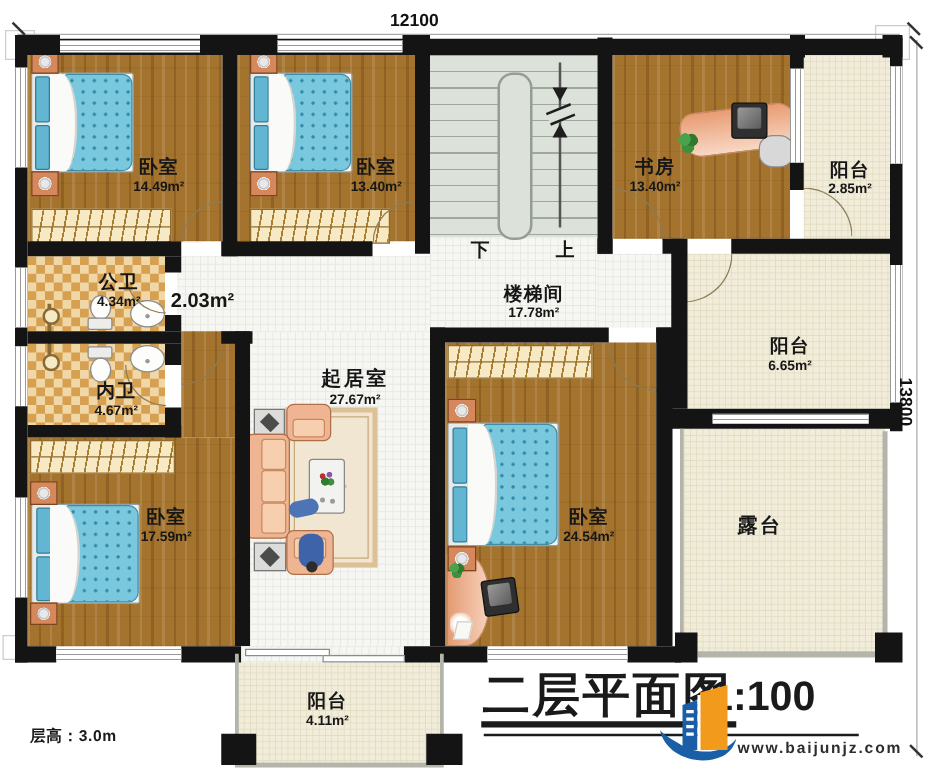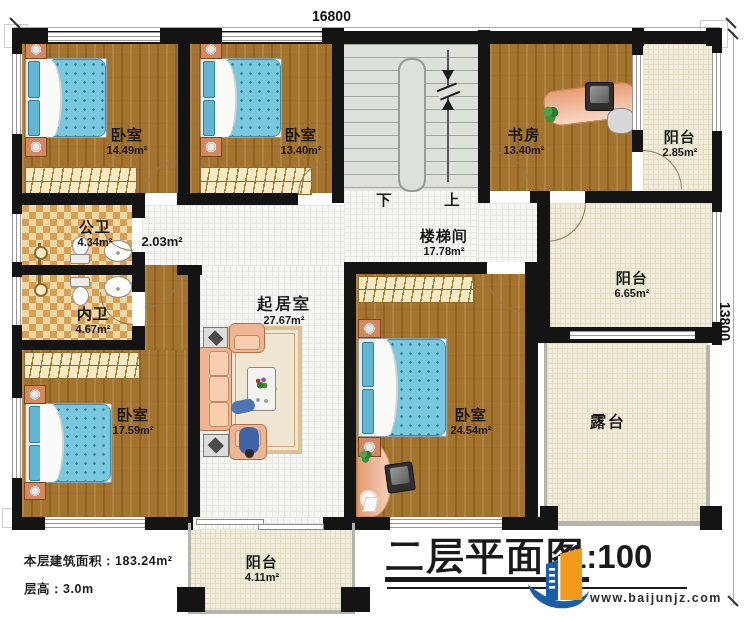--- a/index.html
+++ b/index.html
@@ -78,21 +78,21 @@
   .scale{position:absolute;z-index:29;font-size:33px;font-weight:700;color:#1a1a1a}
   .uline{position:absolute;background:#1a1a1a;z-index:30}
   .brandname{position:absolute;z-index:32;font-size:26px;font-weight:900;color:#1c1c1c;letter-spacing:3px}
   .brandurl{position:absolute;z-index:32;font-size:12.5px;font-weight:900;color:#2d2d2d;letter-spacing:1.5px}
 </style>
 </head>
 <body>
 
 <div class="scene">
 
-  <div class="dim" style="left:312px;top:8px">16800</div>
+  <div class="dim" style="left:312px;top:8px">12100</div>
   <div class="dimline" style="left:14px;top:27px;width:706px;height:1px"></div>
   <div class="tick" style="left:8px;top:22px"></div>
   <div class="tick" style="left:724px;top:22px"></div>
   <div class="dim" style="left:733px;top:302px;transform:rotate(90deg);transform-origin:left top">13800</div>
   <div class="dimline" style="left:733px;top:32px;width:1px;height:573px"></div>
   <div class="tick" style="left:726px;top:33px"></div>
   <div class="tick" style="left:726px;top:600px"></div>
   <div class="extbox" style="left:4px;top:24px;width:22px;height:22px"></div>
   <div class="extbox" style="left:700px;top:20px;width:26px;height:26px"></div>
   <div class="extbox" style="left:2px;top:508px;width:16px;height:18px"></div>
@@ -322,26 +322,26 @@
       <span class="ar">13.40m²</span>
     </div>
   <div class="rlabel" style="left:524px;top:141px">
     <span class="nm">书房</span>
       <span class="ar">13.40m²</span>
     </div>
   <div class="rlabel" style="left:680px;top:143px">
     <span class="nm">阳台</span>
       <span class="ar">2.85m²</span>
     </div>
-  <div class="rlabel" style="left:444px;top:242px">
+  <div class="rlabel" style="left:427px;top:242px">
     <span class="nm">楼梯间</span>
       <span class="ar">17.78m²</span>
     </div>
   <div class="rlabel" style="left:162px;top:242px">
-    <span class="ar" style="font-size:13px">2.03m²</span>
+    <span class="ar" style="font-size:16px">2.03m²</span>
     </div>
   <div class="rlabel" style="left:95px;top:233px">
     <span class="nm">公卫</span>
       <span class="ar">4.34m²</span>
     </div>
   <div class="rlabel" style="left:93px;top:320px">
     <span class="nm">内卫</span>
       <span class="ar">4.67m²</span>
     </div>
   <div class="rlabel big" style="left:284px;top:311px">
@@ -363,21 +363,20 @@
   <div class="rlabel big" style="left:608px;top:422px">
     <span class="nm">露台</span>
     </div>
   <div class="rlabel" style="left:262px;top:568px">
     <span class="nm">阳台</span>
       <span class="ar">4.11m²</span>
     </div>
   <div class="stairlbl" style="left:384px;top:200px">下</div>
   <div class="stairlbl" style="left:452px;top:200px">上</div>
 
-  <div class="info" style="left:24px;top:553px">本层建筑面积：183.24m²</div>
   <div class="info" style="left:24px;top:581px">层高：3.0m</div>
 
   <div class="title" style="left:386px;top:531px">二层平面图</div>
   <div class="scale" style="left:568px;top:538px">1:100</div>
   <div class="uline" style="left:385px;top:577px;width:204px;height:5px"></div>
   <div class="uline" style="left:387px;top:587px;width:300px;height:2px"></div>
 
   <div class="a" style="left:524px;top:544px;width:68px;height:74px;z-index:33">
     <svg width="68" height="74" viewBox="0 0 68 74">
       <path d="M4,40 C8,60 34,70 54,61 C60,58 64,52 65,47 C57,58 36,61 21,52 C11,46 6,43 4,40 Z" fill="#1a5ea8"></path>

